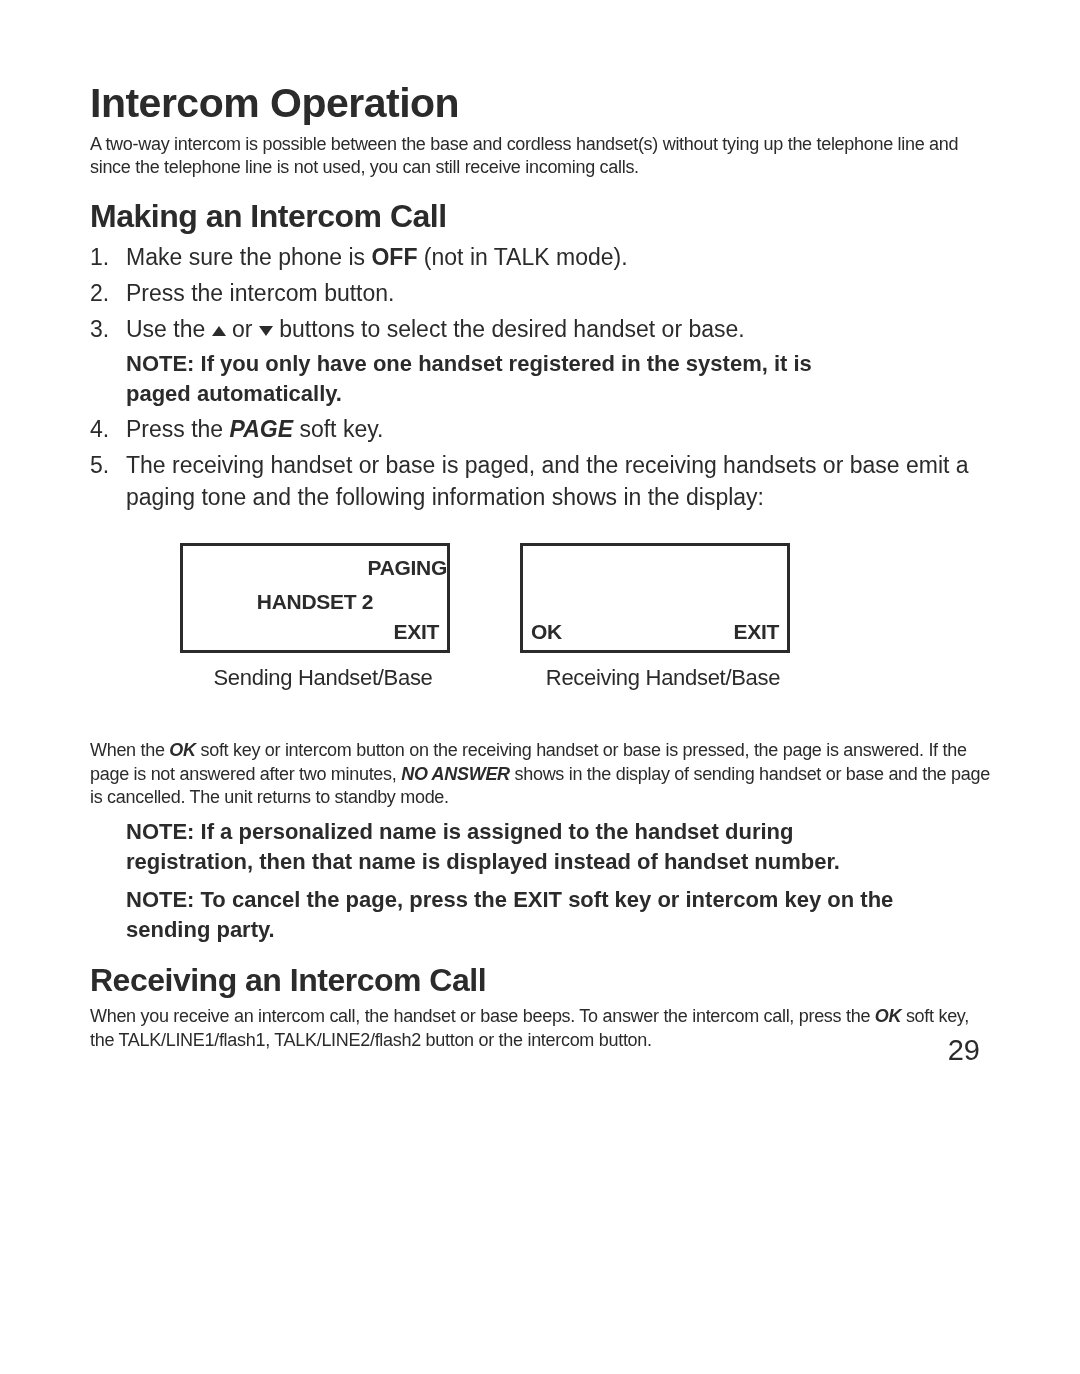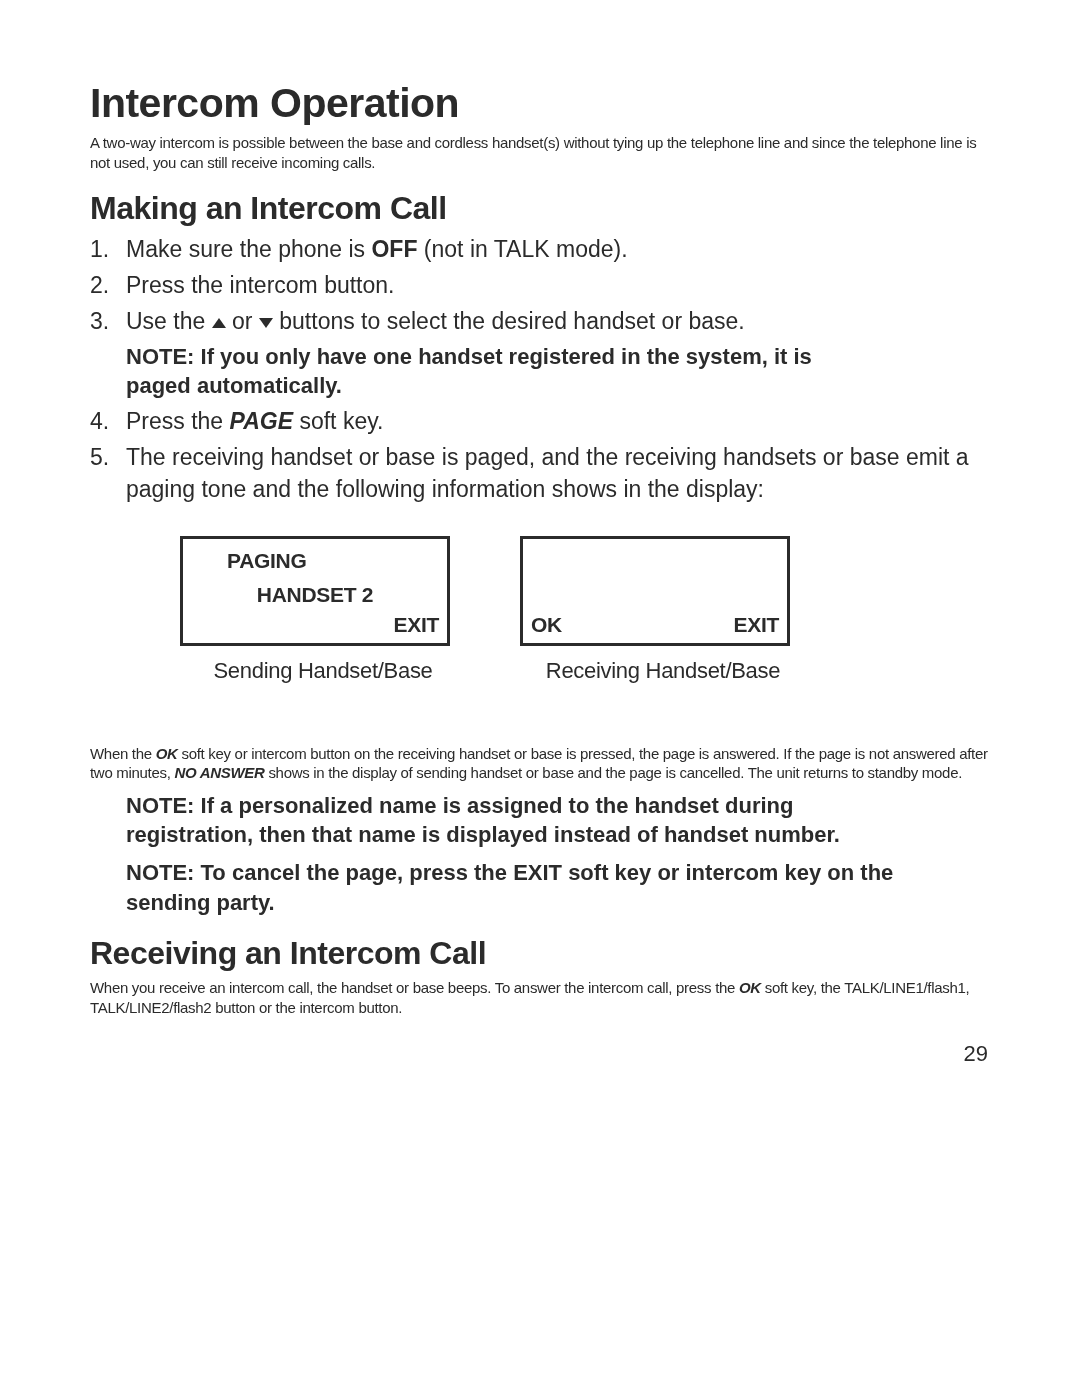--- a/index.html
+++ b/index.html
@@ -1,41 +1,41 @@
 <!DOCTYPE html>
 <html><head>
 <meta charset="utf-8">
 <style>
   * { margin: 0; padding: 0; box-sizing: border-box; }
   html, body { width: 1080px; height: 1374px; background: #fff; font-family: Arial, Helvetica, sans-serif; color: #2b2b2b; }
   .page { padding: 80px 90px 40px 90px; position: relative; height: 1117px; }
   h1 { font-size: 41px; font-weight: 700; letter-spacing: -0.5px; margin-bottom: 6px; }
   h2 { font-size: 32px; font-weight: 700; letter-spacing: -0.5px; margin-top: 18px; margin-bottom: 6px; }
-  p { font-size: 15px; line-height: 1.3; font-weight: 400; letter-spacing: -0.3px; }
+  p { font-size: 18px; line-height: 1.3; font-weight: 400; letter-spacing: -0.3px; }
   ol { list-style: none; padding-left: 0; margin-top: 4px; }
   ol > li { font-size: 23px; line-height: 1.4; display: flex; margin-bottom: 4px; }
   ol > li .num { width: 36px; flex-shrink: 0; }
   ol > li .body { flex: 1; }
   .note { font-weight: 700; font-size: 22px; line-height: 1.35; padding-left: 36px; padding-right: 120px; margin-top: 2px; margin-bottom: 4px; }
   .note-block { font-weight: 700; font-size: 22px; line-height: 1.35; padding-left: 36px; padding-right: 90px; margin-top: 8px; }
   b, strong { font-weight: 700; }
   .bi { font-weight: 700; font-style: italic; }
   .tri { display: inline-block; vertical-align: middle; }
   .tri-up { width: 0; height: 0; border-left: 7px solid transparent; border-right: 7px solid transparent; border-bottom: 10px solid #2b2b2b; }
   .tri-down { width: 0; height: 0; border-left: 7px solid transparent; border-right: 7px solid transparent; border-top: 10px solid #2b2b2b; }
   .boxes { display: flex; gap: 70px; margin: 30px 0 14px 90px; }
   .box-col { display: flex; flex-direction: column; align-items: center; }
   .lcd { border: 3px solid #2b2b2b; width: 270px; height: 110px; position: relative; font-weight: 700; font-size: 21px; letter-spacing: -0.3px; }
-  .lcd .l1 { position: absolute; top: 10px; left: 0; right: 0; text-align: left; padding-left: 44px; }
+  .lcd .l1 { position: absolute; top: 10px; left: 0; right: 0; text-align: right; padding-left: 44px; }
   .lcd .l2 { position: absolute; top: 44px; left: 0; right: 0; text-align: center; }
   .lcd .br { position: absolute; bottom: 6px; right: 8px; padding-left: 32px; }
   .lcd .bl { position: absolute; bottom: 6px; left: 8px; }
   .caption { font-size: 22px; margin-top: 12px; letter-spacing: -0.3px; margin-left: 16px; }
-  .para2 { margin-top: 60px; }
-  .pagenum { position: absolute; bottom: 50px; right: 92px; font-size: 22px; margin-left: 6px; }
+  .para2 { margin-top: 48px; }
+  .pagenum { position: absolute; bottom: 50px; right: 100px; font-size: 29px; margin-left: 6px; }
 </style>
 </head>
 <body>
 
 <div class="page">
 
   <h1>Intercom Operation</h1>
   <p>A two-way intercom is possible between the base and cordless handset(s) without tying up the telephone line and since the telephone line is not used, you can still receive incoming calls.</p>
 
   <h2>Making an Intercom Call</h2>

